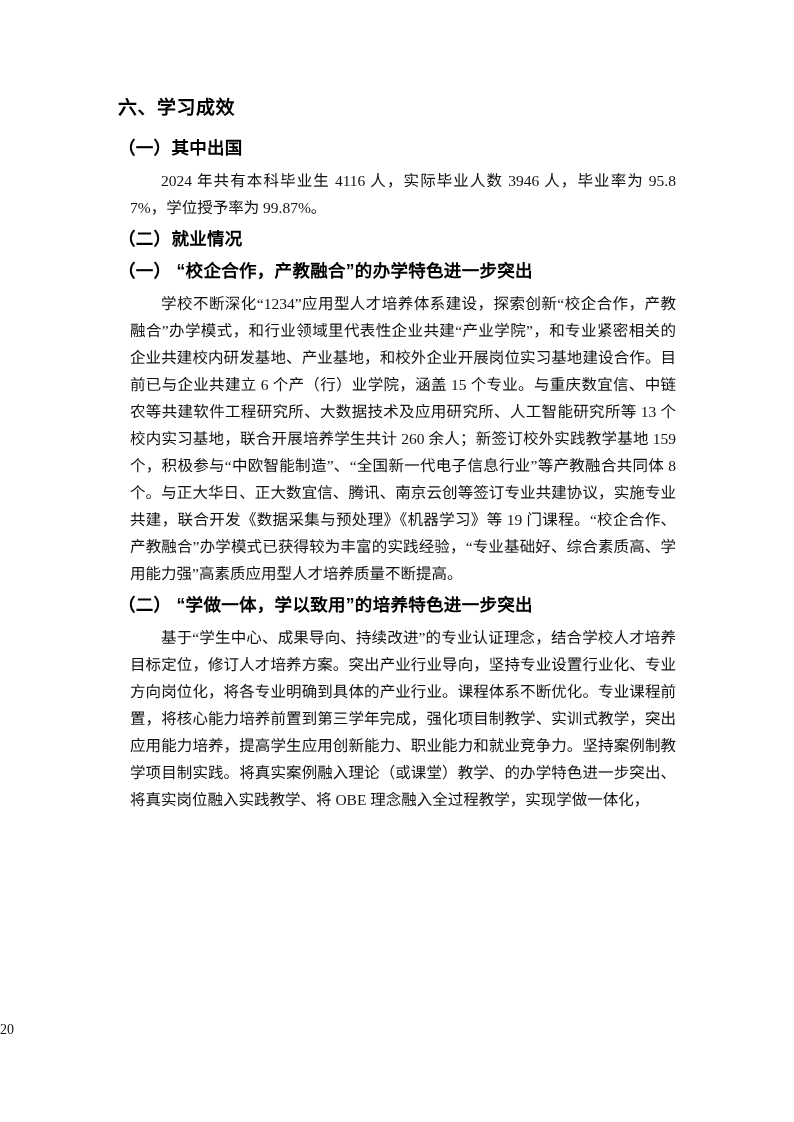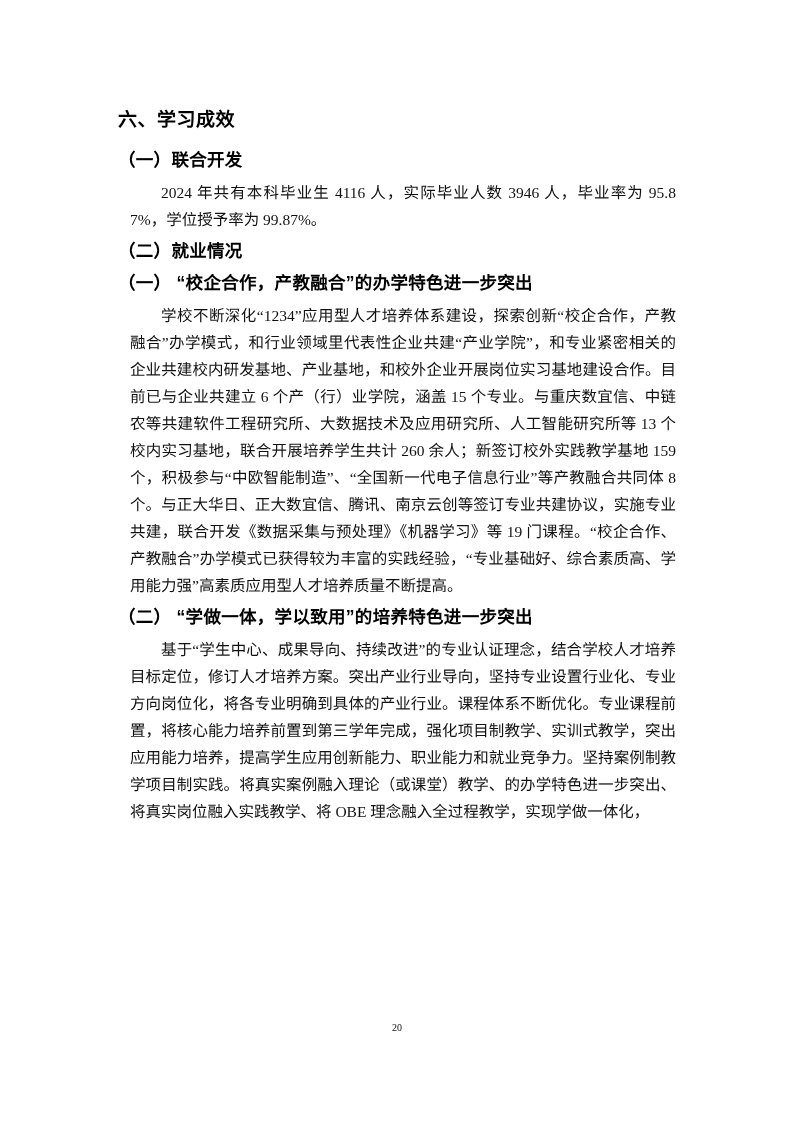--- a/index.html
+++ b/index.html
@@ -19,21 +19,21 @@
     width: 794px;
     height: 1122px;
     padding: 94px 118px 0 118px;
     background: #ffffff;
   }
   h1.sec {
     font-family: "Liberation Sans", "DejaVu Sans", sans-serif;
     font-weight: 700;
     font-size: 19px;
     line-height: 27px;
-    margin: 12px 0 14px 0;
+    margin: 0 0 14px 0;
     color: #000000;
     letter-spacing: 0.5px;
   }
   h2.sub {
     font-family: "Liberation Sans", "DejaVu Sans", sans-serif;
     font-weight: 700;
     font-size: 17.5px;
     line-height: 26px;
     margin: 0 0 6px 0;
     color: #000000;
@@ -47,34 +47,33 @@
     text-align: justify;
     text-indent: 2em;
     color: #111111;
     word-break: break-all;
   }
   .page-number {
     position: absolute;
     left: 0;
     right: 0;
     top: 1022px;
-    text-align: center;
     font-family: "Liberation Serif", "DejaVu Serif", serif;
-    font-size: 10px;
+    font-size: 14px;
     color: #111111;
   }
 </style>
 </head>
 <body>
 
 <div class="page">
 
   <h1 class="sec">六、学习成效</h1>
 
-  <h2 class="sub">（一）联合开发</h2>
+  <h2 class="sub">（一）其中出国</h2>
 
   <p class="body">2024 年共有本科毕业生 4116 人，实际毕业人数 3946 人，毕业率为 95.87%，学位授予率为 99.87%。</p>
 
   <h2 class="sub">（二）就业情况</h2>
 
 
 
 
 
   <h2 class="sub">（一） “校企合作，产教融合”的办学特色进一步突出</h2>

